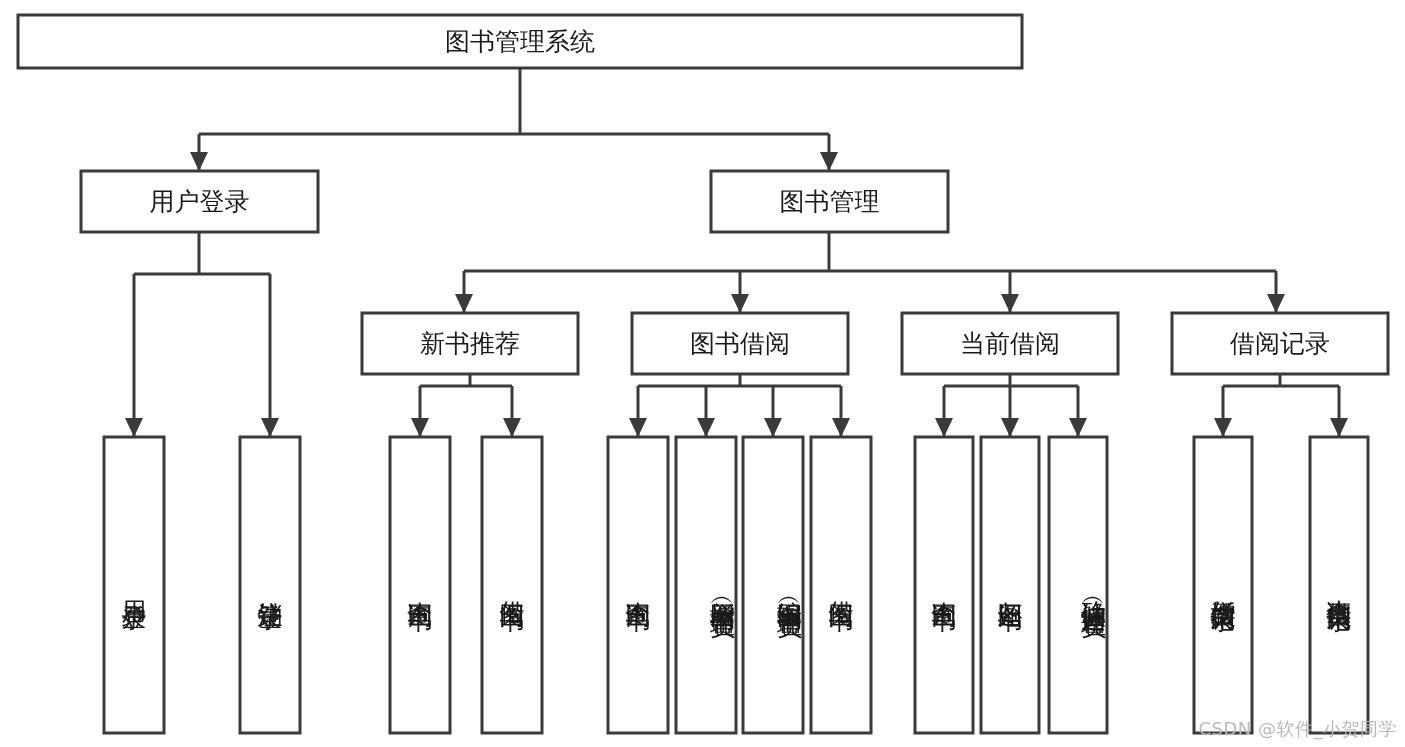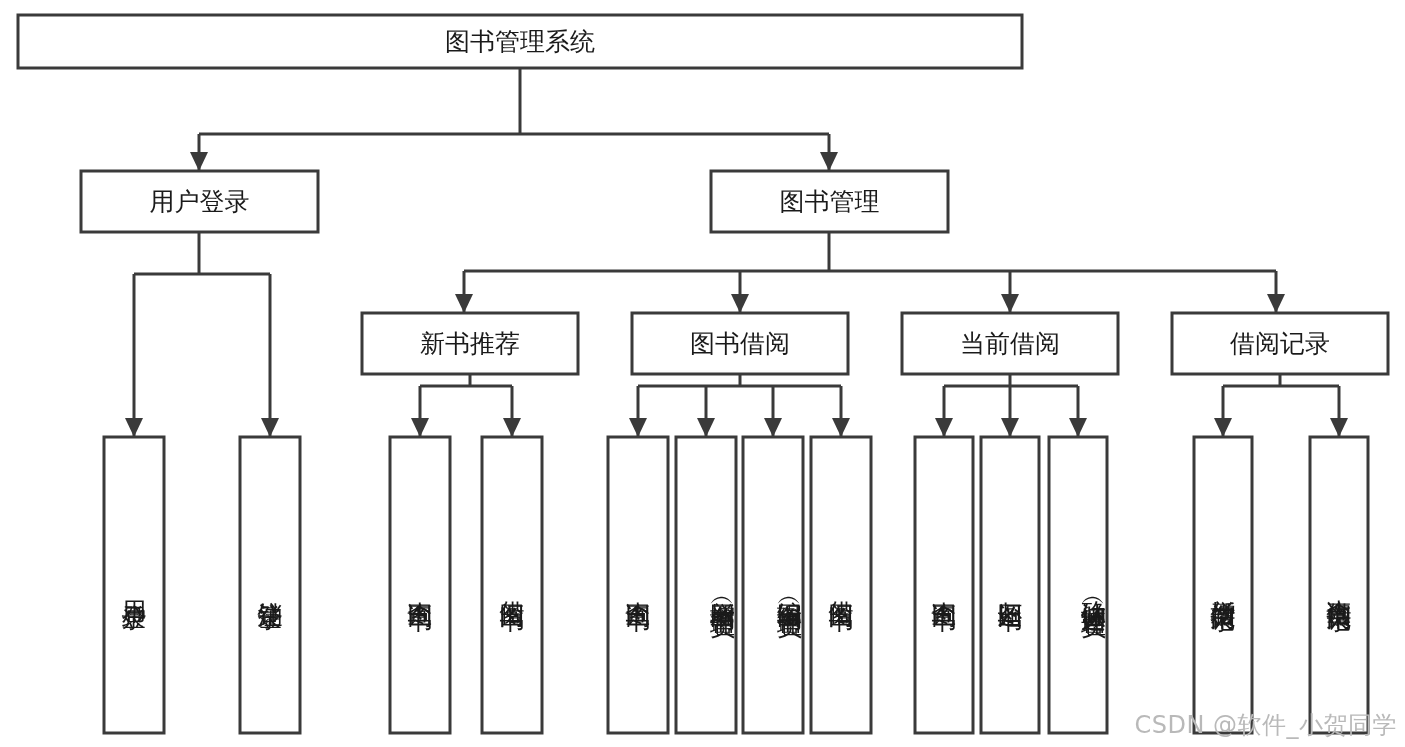--- a/index.html
+++ b/index.html
@@ -58,21 +58,21 @@
     pointer-events: none;
   }
   .leaf-label.centered {
     align-items: center;
   }
   .watermark {
     position: absolute;
     right: 8px;
     bottom: 6px;
     font-family: "DejaVu Sans", "Liberation Sans", sans-serif;
-    font-size: 24px;
+    font-size: 18px;
     color: #b9b9b9;
     white-space: nowrap;
     letter-spacing: 0.5px;
   }
 </style>
 </head>
 <body>
 
 <div id="diagram-root">
   <svg id="diagram-svg" width="1405" height="747" viewBox="0 0 1405 747">

